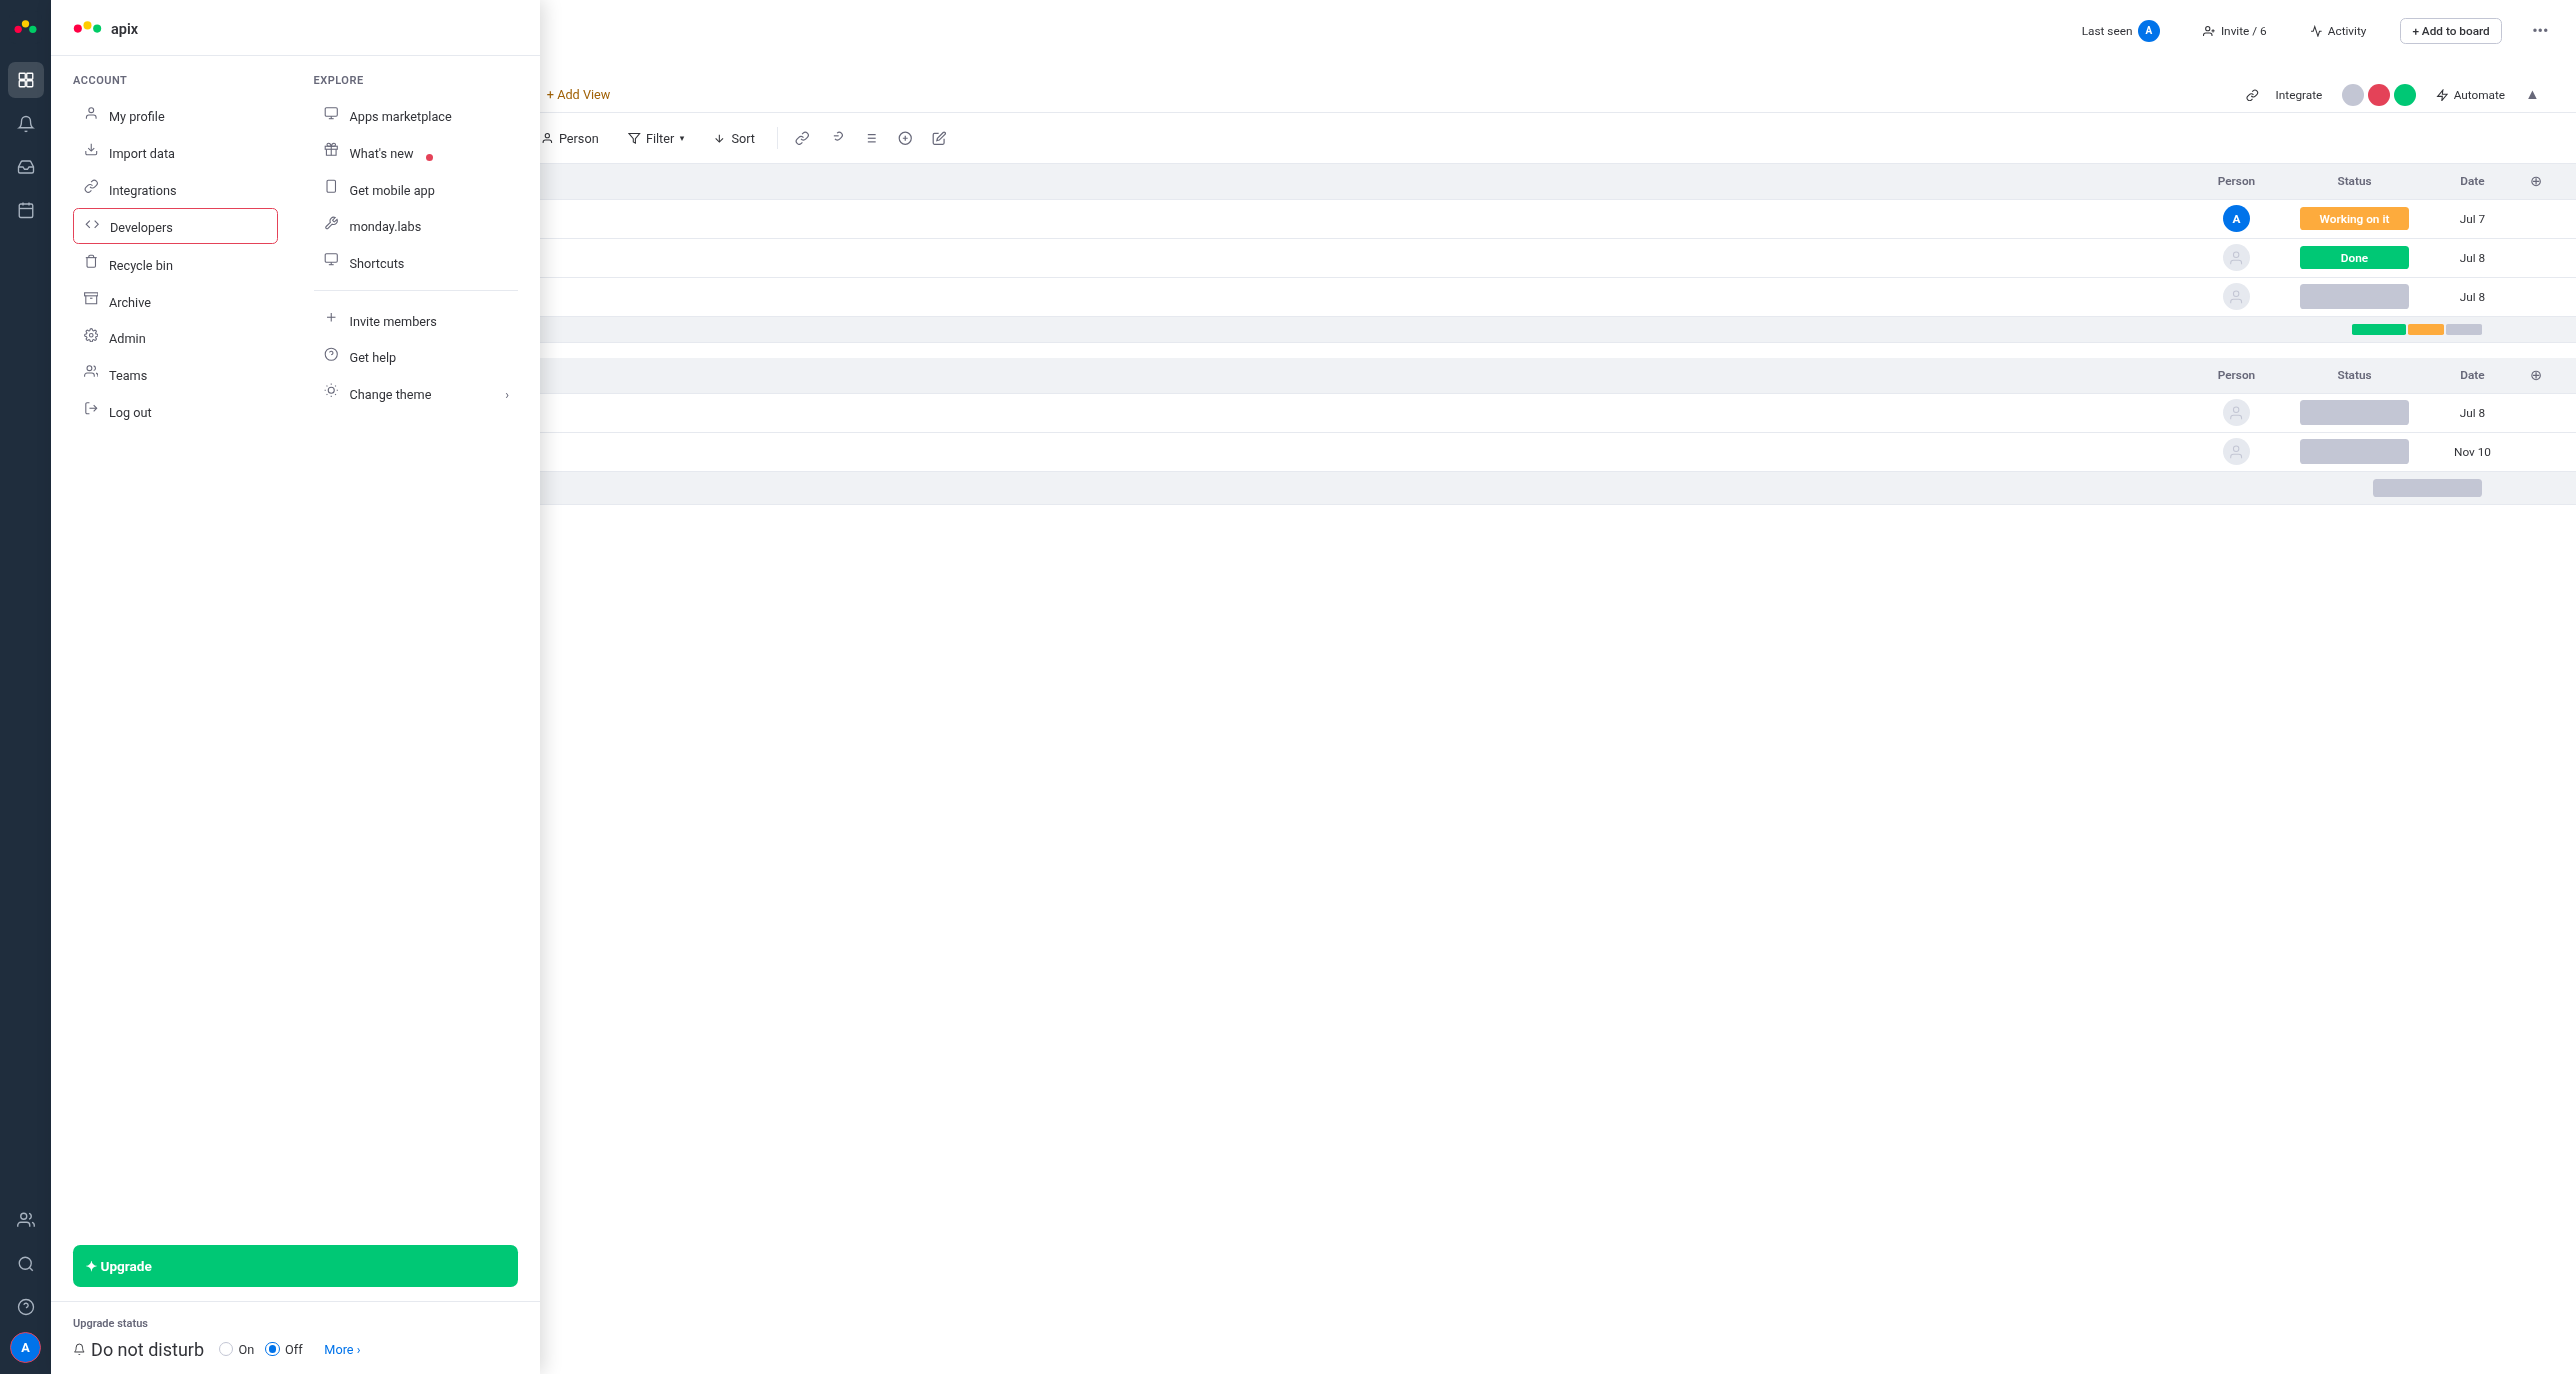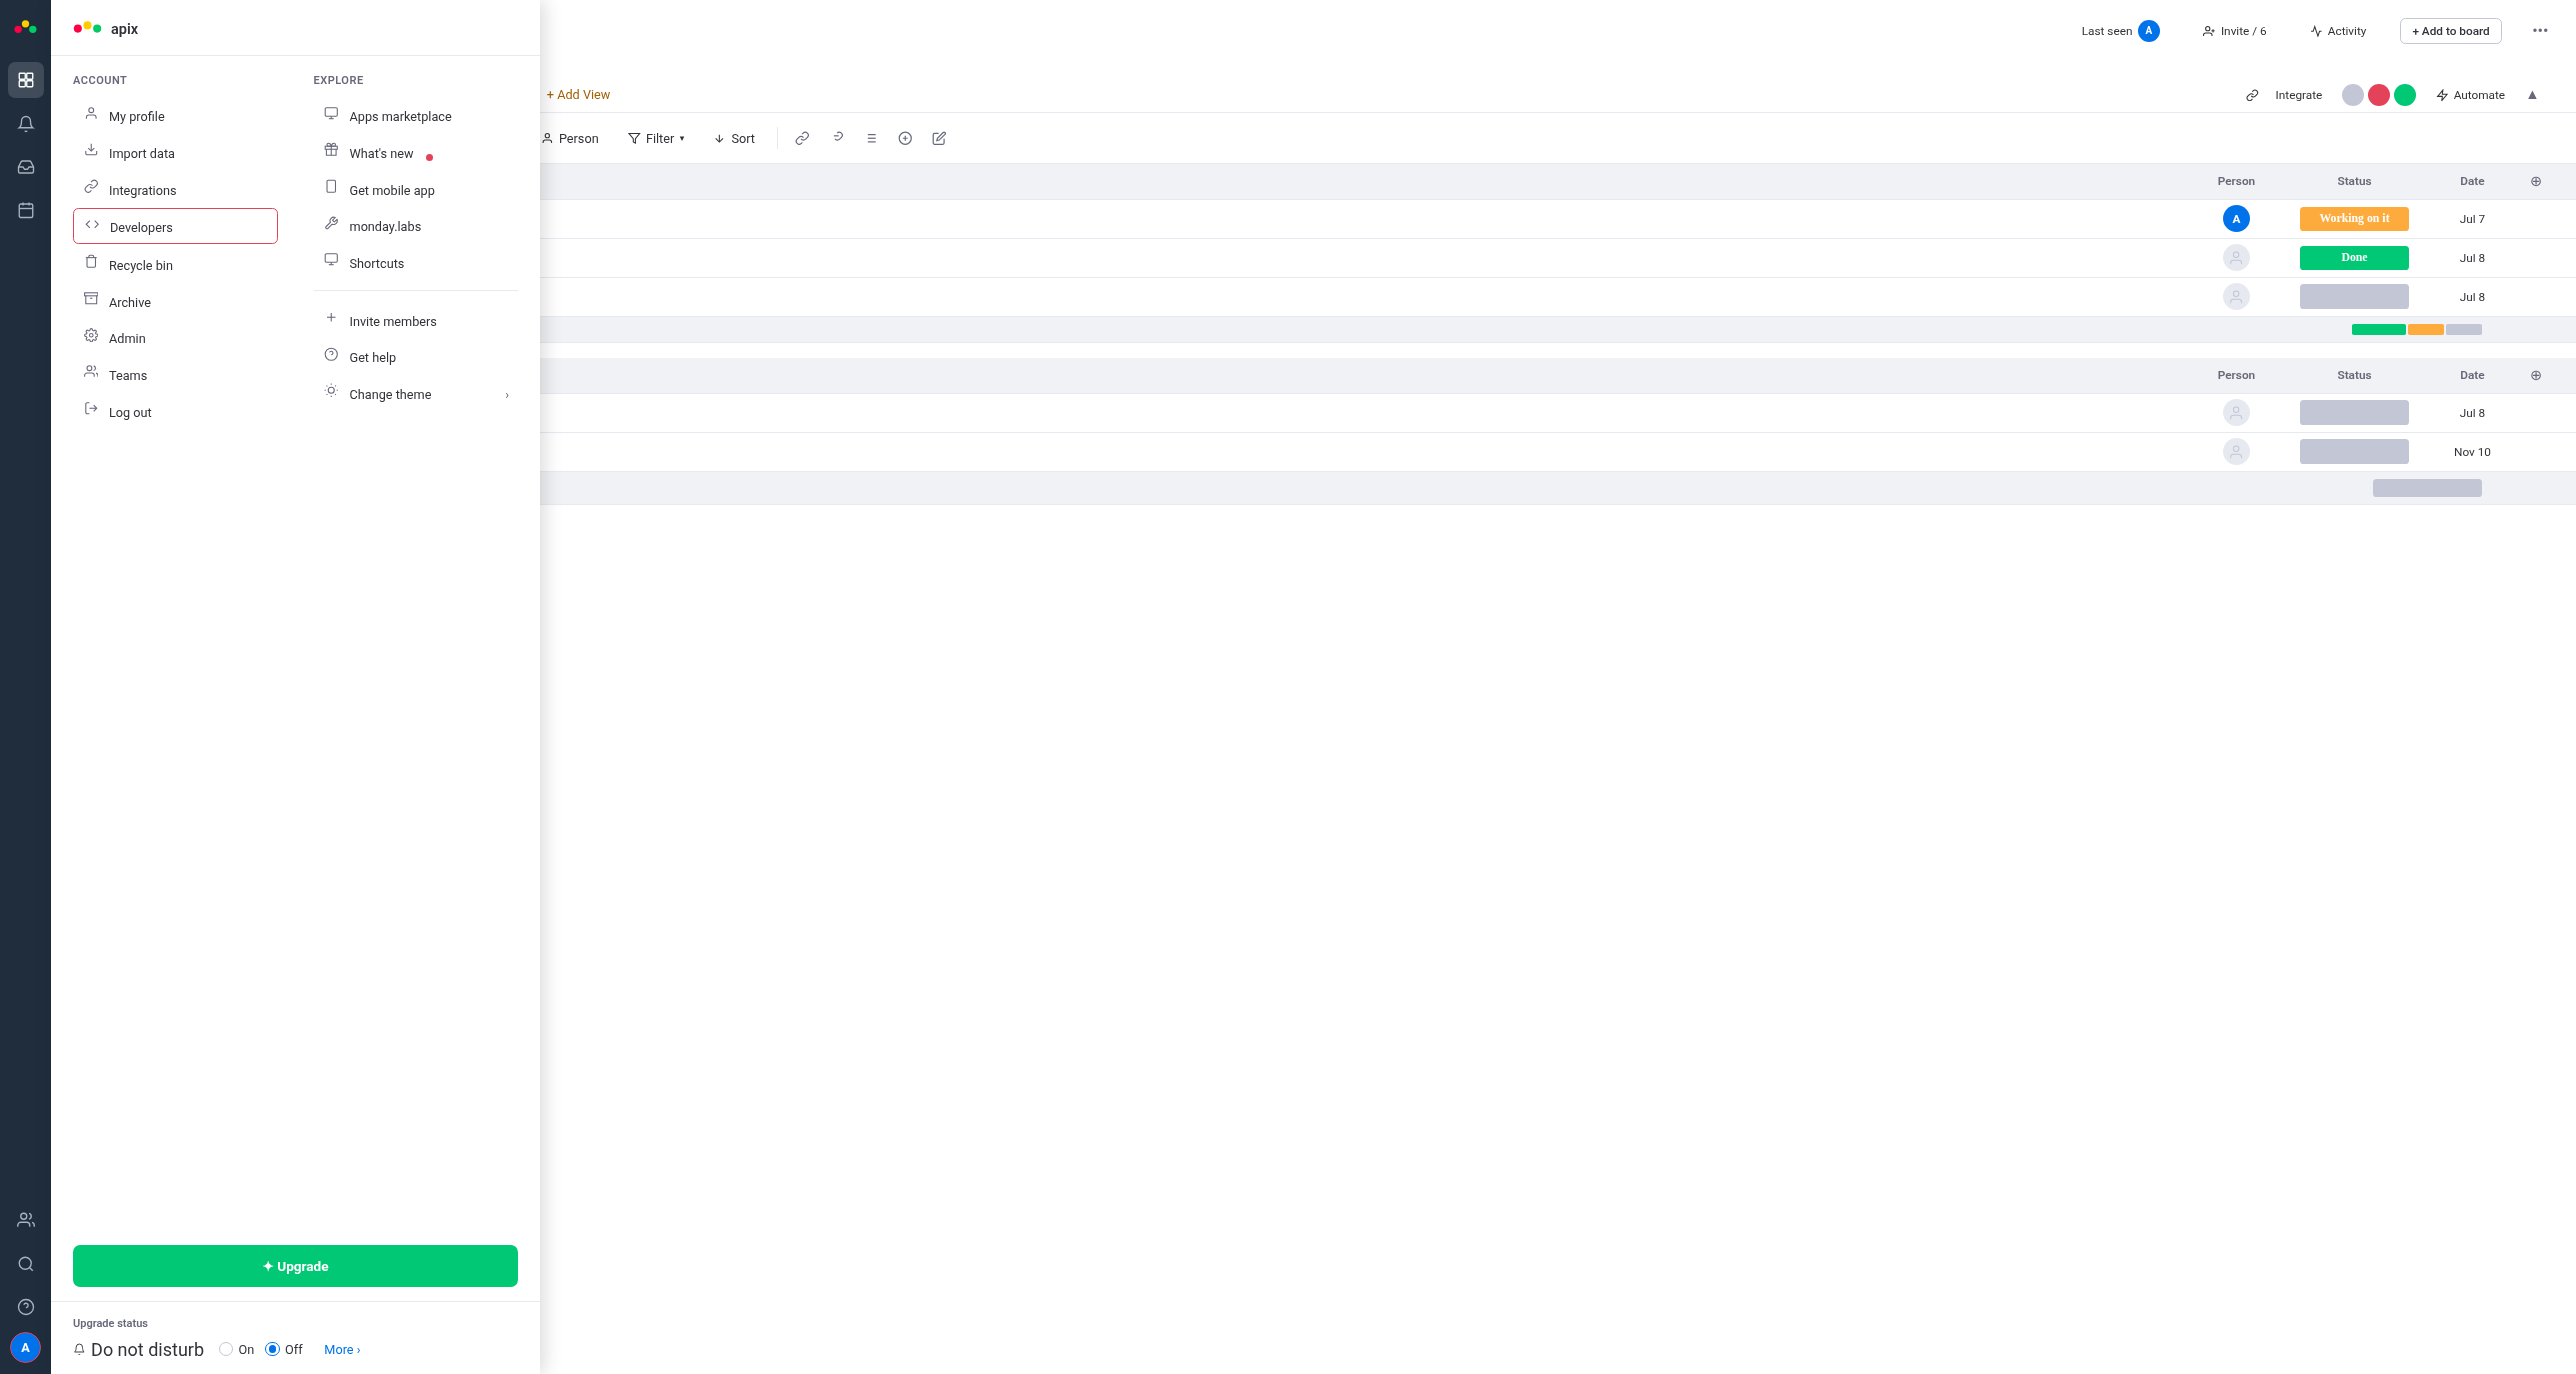--- a/index.html
+++ b/index.html
@@ -295,21 +295,21 @@
       padding: 0 22px;
       border-bottom: 0.9px solid #e6e9ef;
       min-height: 38px;
       background: #fff;
     }
     .row-name { flex: 1; font-size: 12.7px; color: #323338; padding: 0 7.2px; }
     .row-add-icon { width: 27px; height: 27px; border-radius: 50%; border: 0.9px dashed #c3c6d4; display: flex; align-items: center; justify-content: center; color: #c3c6d4; cursor: pointer; font-size: 14.5px; }
     .row-person { width: 91px; display: flex; justify-content: center; align-items: center; }
     .person-avatar { width: 27px; height: 27px; border-radius: 50%; background: #0073ea; color: #fff; display: flex; align-items: center; justify-content: center; font-size: 11.8px; font-weight: 700; }
     .person-avatar.empty { background: #e6e9ef; color: #c3c6d4; font-size: 16.3px; }
-    .row-status { width: 145px; display: flex; justify-content: center; font-family: Liberation Serif, serif; }
+    .row-status { width: 145px; display: flex; justify-content: center; }
     .status-badge { padding: 4.5px 11px; border-radius: 3.6px; font-size: 11.8px; font-weight: 600; color: #fff; cursor: pointer; min-width: 109px; text-align: center; }
     .status-badge.working { background: #fdab3d; }
     .status-badge.done { background: #00c875; }
     .status-badge.empty { background: #c3c6d4; min-width: 109px; height: 25px; }
     .row-date { width: 91px; text-align: center; font-size: 11.8px; color: #323338; }
     .row-col-add { width: 36px; display: flex; justify-content: center; color: #c3c6d4; }
 
     
     .group-summary {
       display: flex;
@@ -393,21 +393,21 @@
       background: #00c875;
       color: #fff;
       border-radius: 7.2px;
       padding: 12.7px;
       text-align: center;
       font-size: 13.6px;
       font-weight: 700;
       cursor: pointer;
       display: flex;
       align-items: center;
-      justify-content: center;
+      justify-content: flex-start;
       gap: 7.2px;
     }
     .working-status {
       padding: 14.5px 22px;
       border-top: 0.9px solid #e6e9ef;
     }
     .working-status-title {
       font-size: 11px;
       font-weight: 600;
       color: #676879;

